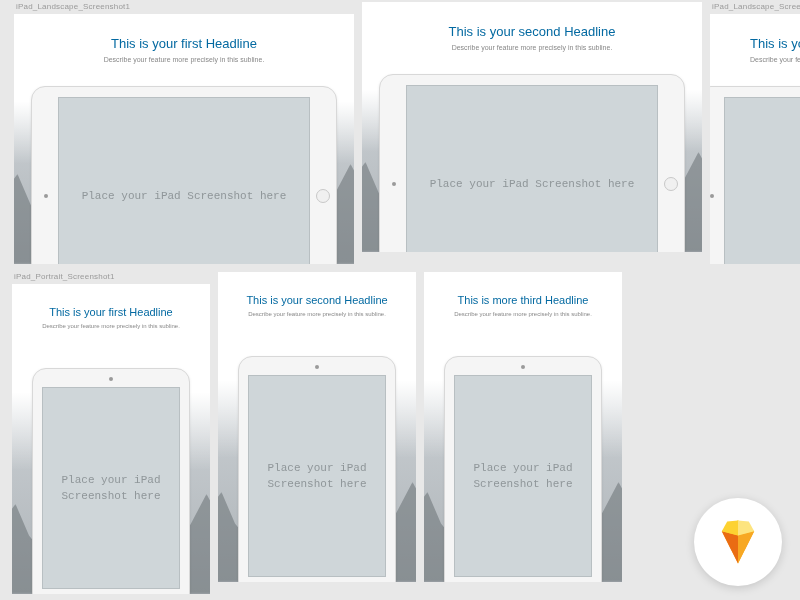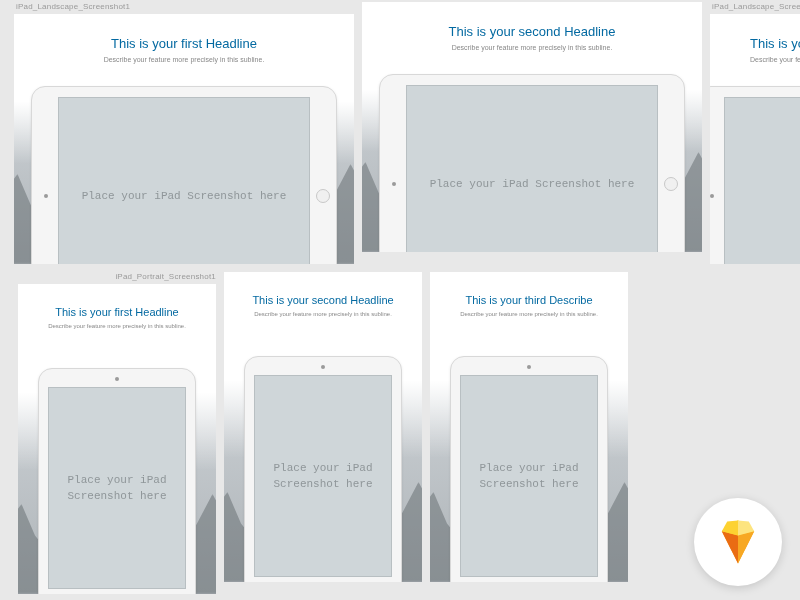--- a/index.html
+++ b/index.html
@@ -115,21 +115,21 @@
   }
   .screen span {
     font-size: 11px;
     color: #8f9699;
     line-height: 1.5;
     padding: 0 10px;
   }
 
   
   .row > .artboard-group:first-child { margin-left: 14px; }
-  .row.portrait-row > .artboard-group:first-child { margin-left: 18px; align-items: flex-end; }
+  .row.portrait-row > .artboard-group:first-child { margin-left: 12px; }
 
   .sketch-badge {
     position: absolute;
     right: 18px;
     bottom: 14px;
     width: 88px; height: 88px;
     border-radius: 50%;
     background: #fff;
     box-shadow: 0 2px 10px rgba(0,0,0,0.15);
     display: flex; align-items: center; justify-content: center;
@@ -220,21 +220,21 @@
             <span style="white-space:pre-line;">Place your iPad
 Screenshot here</span>
           </div>
         </div>
       </div>
     </div>
 
     <div class="artboard-group">
       <div class="artboard portrait">
         <div class="bg-wash"></div>
-        <div class="headline" style="font-size:11px;">This is your third Describe</div>
+        <div class="headline" style="font-size:11px;">This is more third Headline</div>
         <div class="subline" style="font-size:6px;">Describe your feature more precisely in this subline.</div>
         <div class="device portrait-dev">
           <div class="camera"></div>
           <div class="screen">
             <span style="white-space:pre-line;">Place your iPad
 Screenshot here</span>
           </div>
         </div>
       </div>
     </div>

